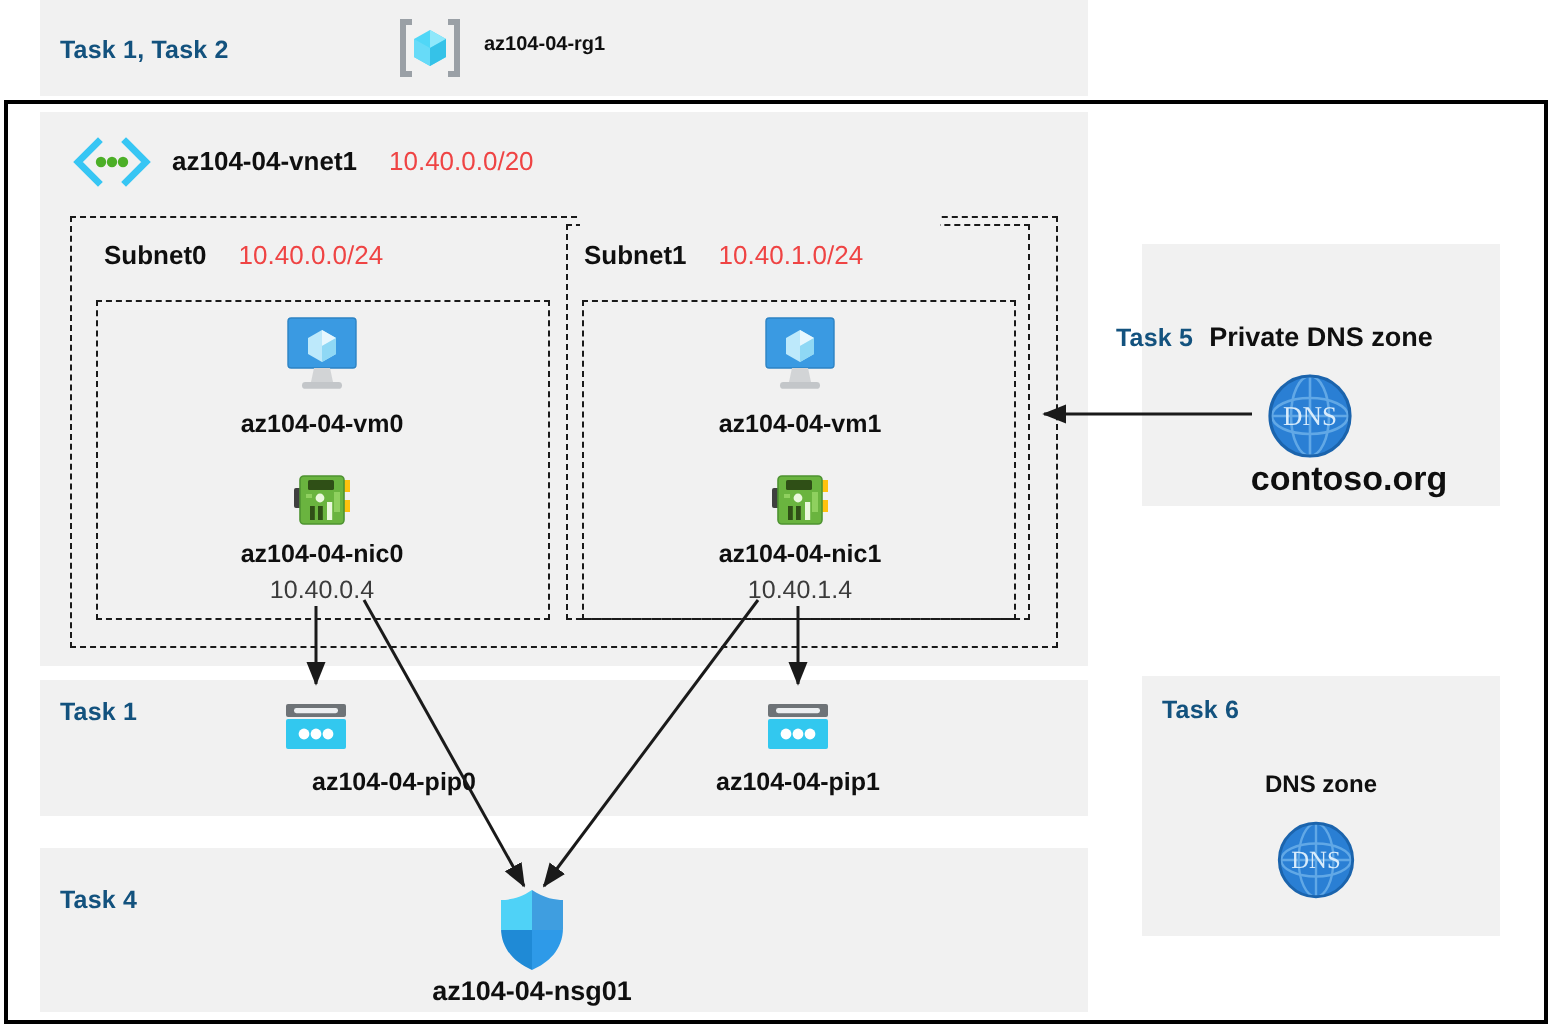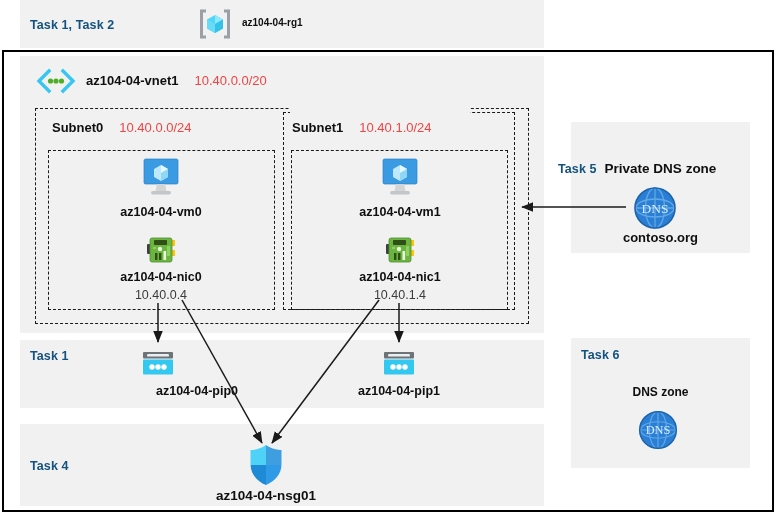--- a/index.html
+++ b/index.html
@@ -182,21 +182,21 @@
       <rect x="7" y="4" width="22" height="2.6" rx="1.2" fill="#eceff1"></rect>
       <rect x="3" y="9.5" width="30" height="15" rx="1" fill="#32c8ef"></rect>
       <circle cx="12" cy="17" r="2.7" fill="#ffffff"></circle>
       <circle cx="18" cy="17" r="2.7" fill="#ffffff"></circle>
       <circle cx="24" cy="17" r="2.7" fill="#ffffff"></circle>
     </svg>
   </div>
   <div class="abs res-name" style="left:319px;top:384px;width:160px;">az104-04-pip1</div>
 
   <div class="abs gray" style="left:20px;top:424px;width:524px;height:82px;"></div>
-  <div class="abs task-label" style="left:30px;top:443px;margin-top:16px;">Task 4</div>
+  <div class="abs task-label" style="left:30px;top:443px;">Task 4</div>
 
   <div class="abs" style="left:248px;top:444px;width:36px;height:42px;">
     <svg width="36" height="42" viewBox="0 0 36 42">
       <defs>
         <clipPath id="shieldclip">
           <path d="M18 1 C12 5.2 6 6 2.5 6 L2.5 20 C2.5 31 10 37.5 18 41 C26 37.5 33.5 31 33.5 20 L33.5 6 C30 6 24 5.2 18 1 Z"></path>
         </clipPath>
       </defs>
       <g clip-path="url(#shieldclip)">
         <rect x="0" y="0" width="18" height="21" fill="#4fd2f7"></rect>
@@ -217,21 +217,21 @@
       <g fill="none" stroke="#61a8e6" stroke-width="1.3">
         <ellipse cx="24" cy="24" rx="9.5" ry="20"></ellipse>
         <ellipse cx="24" cy="24" rx="19" ry="9"></ellipse>
         <line x1="4.5" y1="24" x2="43.5" y2="24"></line>
         <line x1="24" y1="4" x2="24" y2="44"></line>
       </g>
       <circle cx="24" cy="24" r="20" fill="none" stroke="#1b64ad" stroke-width="1.6"></circle>
       <text x="24" y="28.6" text-anchor="middle" font-family="Liberation Serif, serif" font-size="13.5" fill="#d9ecfb">DNS</text>
     </svg>
   </div>
-  <div class="abs res-name" style="left:581px;top:230px;width:159px;font-size:13px;">contoso.org</div>
+  <div class="abs res-name" style="left:595px;top:230px;width:159px;font-size:17px;">contoso.org</div>
 
   <div class="abs gray" style="left:571px;top:338px;width:179px;height:130px;"></div>
   <div class="abs task-label" style="left:581px;top:348px;">Task 6</div>
   <div class="abs res-name" style="left:581px;top:385px;width:159px;font-size:12px;">DNS zone</div>
   <div class="abs" style="left:636px;top:408px;width:44px;height:44px;">
     <svg width="44" height="44" viewBox="0 0 48 48">
       <circle cx="24" cy="24" r="20" fill="#2a7fd4"></circle>
       <g fill="none" stroke="#61a8e6" stroke-width="1.3">
         <ellipse cx="24" cy="24" rx="9.5" ry="20"></ellipse>
         <ellipse cx="24" cy="24" rx="19" ry="9"></ellipse>

